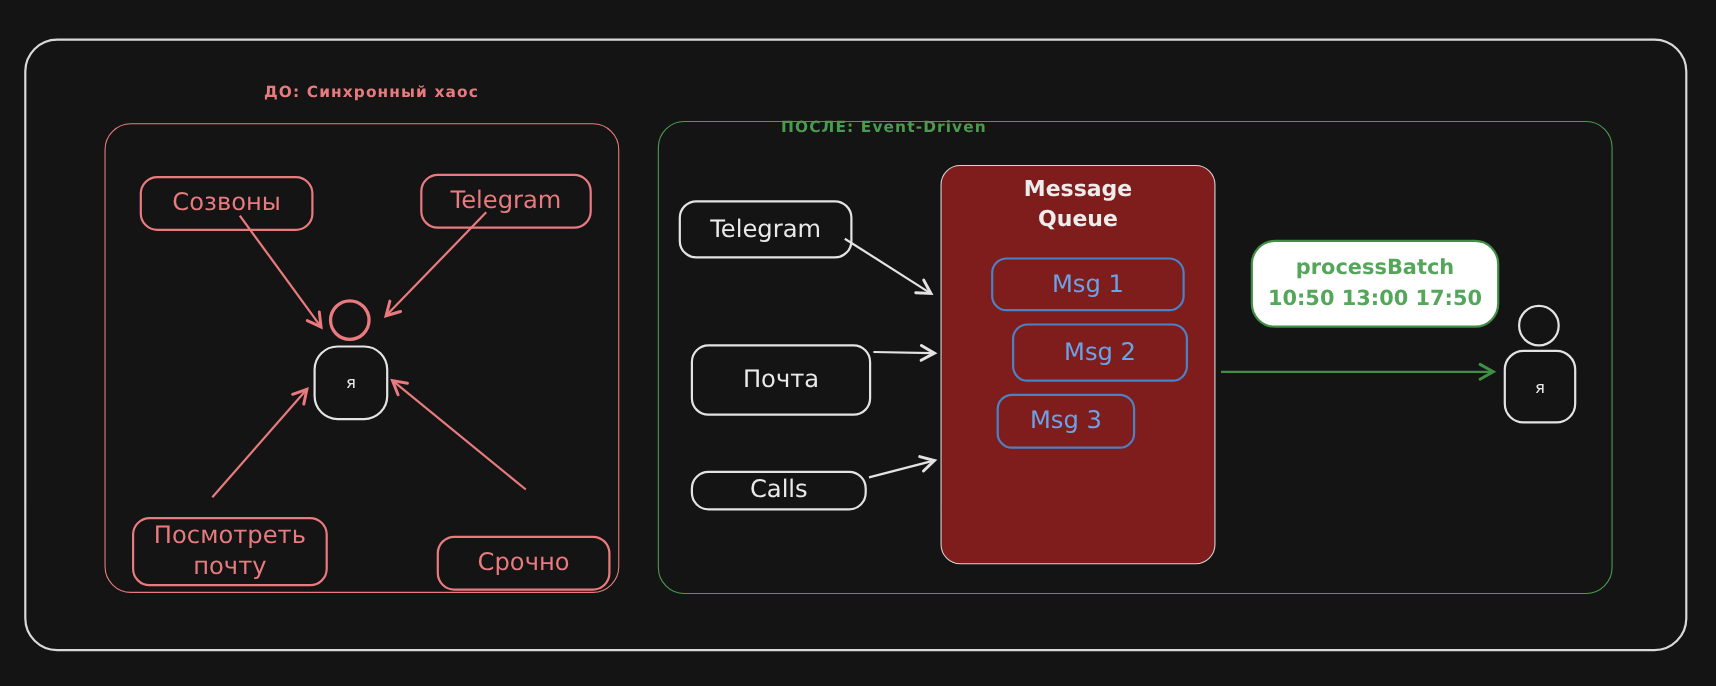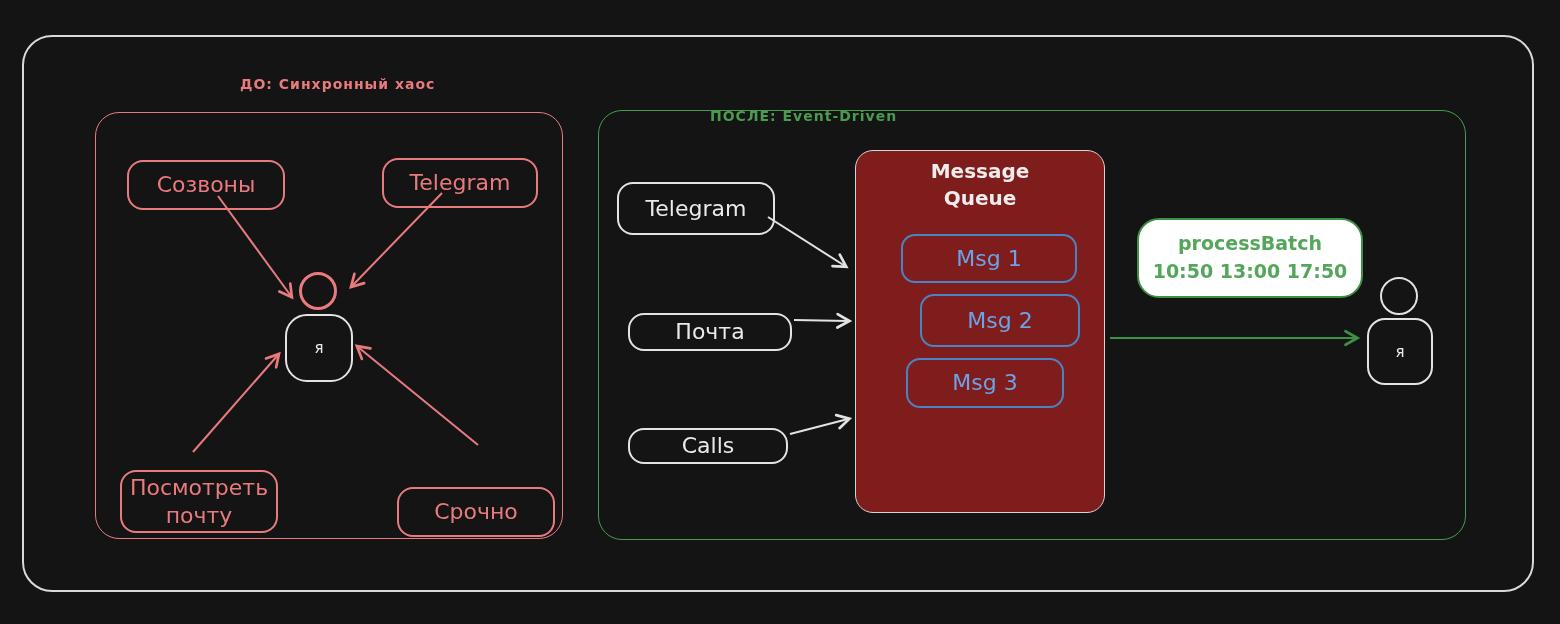--- a/index.html
+++ b/index.html
@@ -68,56 +68,56 @@
 
   <div class="sec-title red" style="left:240px;top:76px;">ДО: Синхронный хаос</div>
   <div class="panel red" style="left:95px;top:112px;width:466px;height:425px;"></div>
 
   <div class="node red" style="left:127px;top:140px;width:158px;height:50px;">
     <span>Созвоны</span>
   </div>
   <div class="node red" style="left:382px;top:138px;width:156px;height:50px;">
     <span>Telegram</span>
   </div>
-  <div class="node red" style="left:120px;top:450px;width:158px;height:63px;">
+  <div class="node red" style="left:120px;top:450px;width:178px;height:63px;">
     <span>Посмотреть почту</span>
   </div>
   <div class="node red" style="left:397px;top:467px;width:158px;height:50px;align-items:center;">
     <span>Срочно</span>
   </div>
 
   <div class="person">
     <div class="head red" style="left:299px;top:272px;width:38px;height:38px;"></div>
     <div class="body white" style="left:285px;top:314px;width:68px;height:68px;border-radius:22px;">
       <span>я</span>
     </div>
   </div>
 
   <div class="sec-title green" style="left:710px;top:76px;">ПОСЛЕ: Event-Driven</div>
   <div class="panel green" style="left:598px;top:110px;width:866px;height:428px;"></div>
 
   <div class="node white" style="left:617px;top:162px;width:158px;height:53px;">
     <span>Telegram</span>
   </div>
-  <div class="node white" style="left:628px;top:293px;width:164px;height:38px;">
+  <div class="node white" style="left:628px;top:293px;width:164px;height:65px;">
     <span>Почта</span>
   </div>
   <div class="node white" style="left:628px;top:408px;width:160px;height:36px;">
     <span>Calls</span>
   </div>
 
   <div class="queue">
     <div class="queue-title">Message Queue</div>
     <div class="node blue-item" style="left:45px;top:63px;width:176px;height:49px;">
       <span>Msg 1</span>
     </div>
     <div class="node blue-item" style="left:64px;top:123px;width:160px;height:53px;">
       <span>Msg 2</span>
     </div>
-    <div class="node blue-item" style="left:50px;top:187px;width:158px;height:50px;">
+    <div class="node blue-item" style="left:50px;top:187px;width:126px;height:50px;">
       <span>Msg 3</span>
     </div>
   </div>
 
   <div class="batch">
     <div>processBatch</div>
     <div>10:50 13:00 17:50</div>
   </div>
 
   <div class="person">

